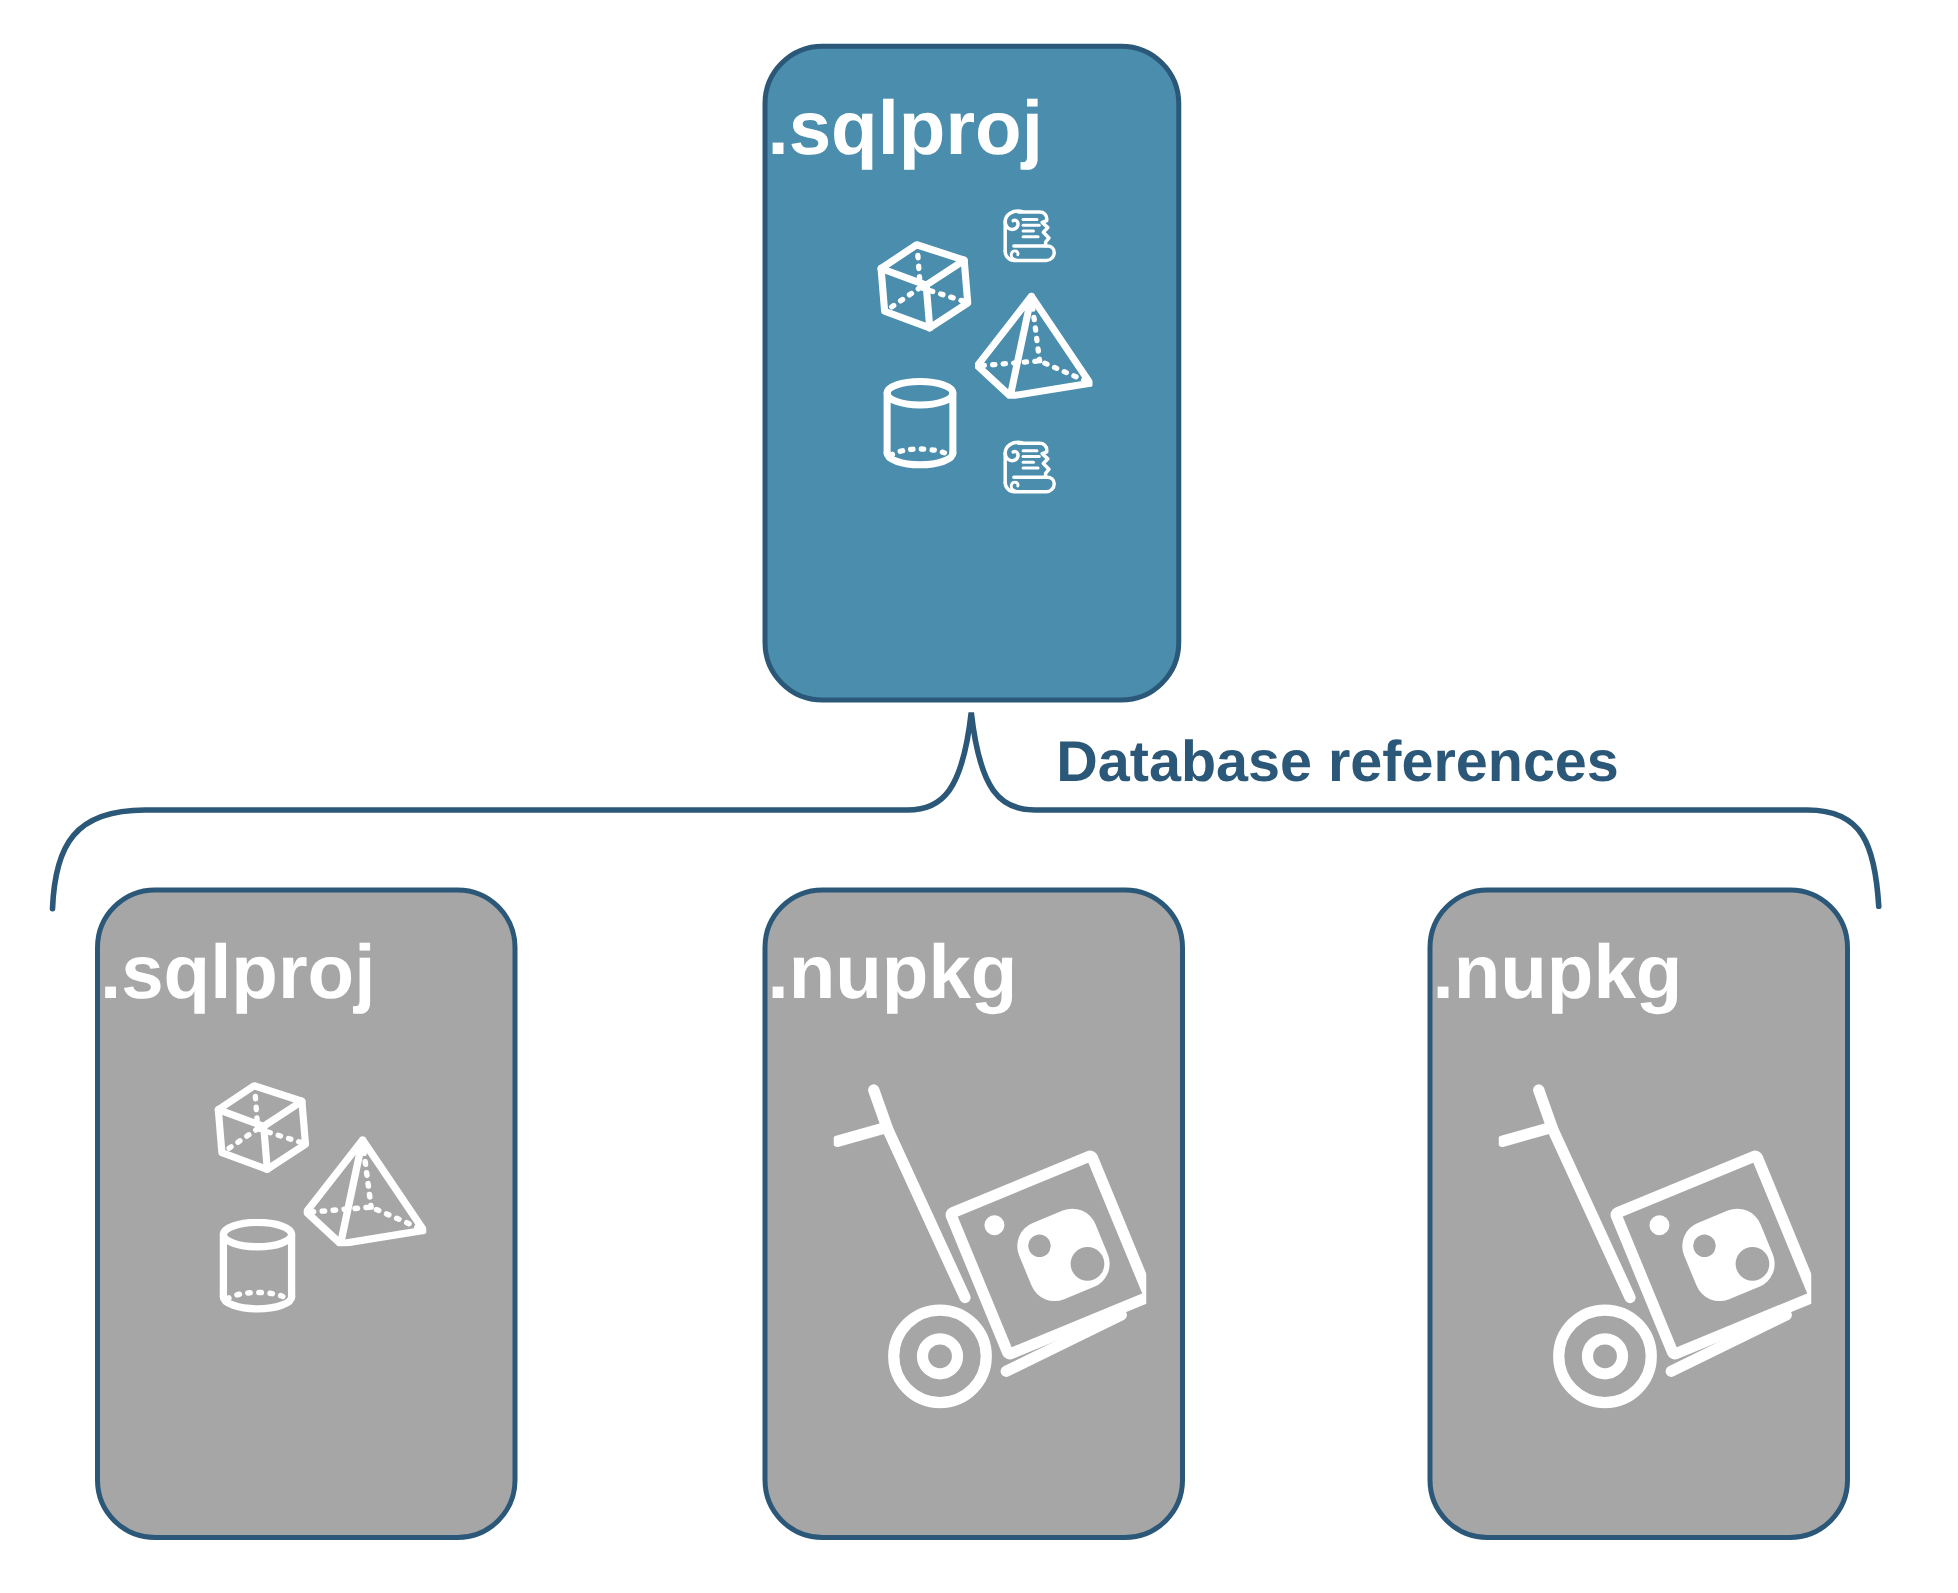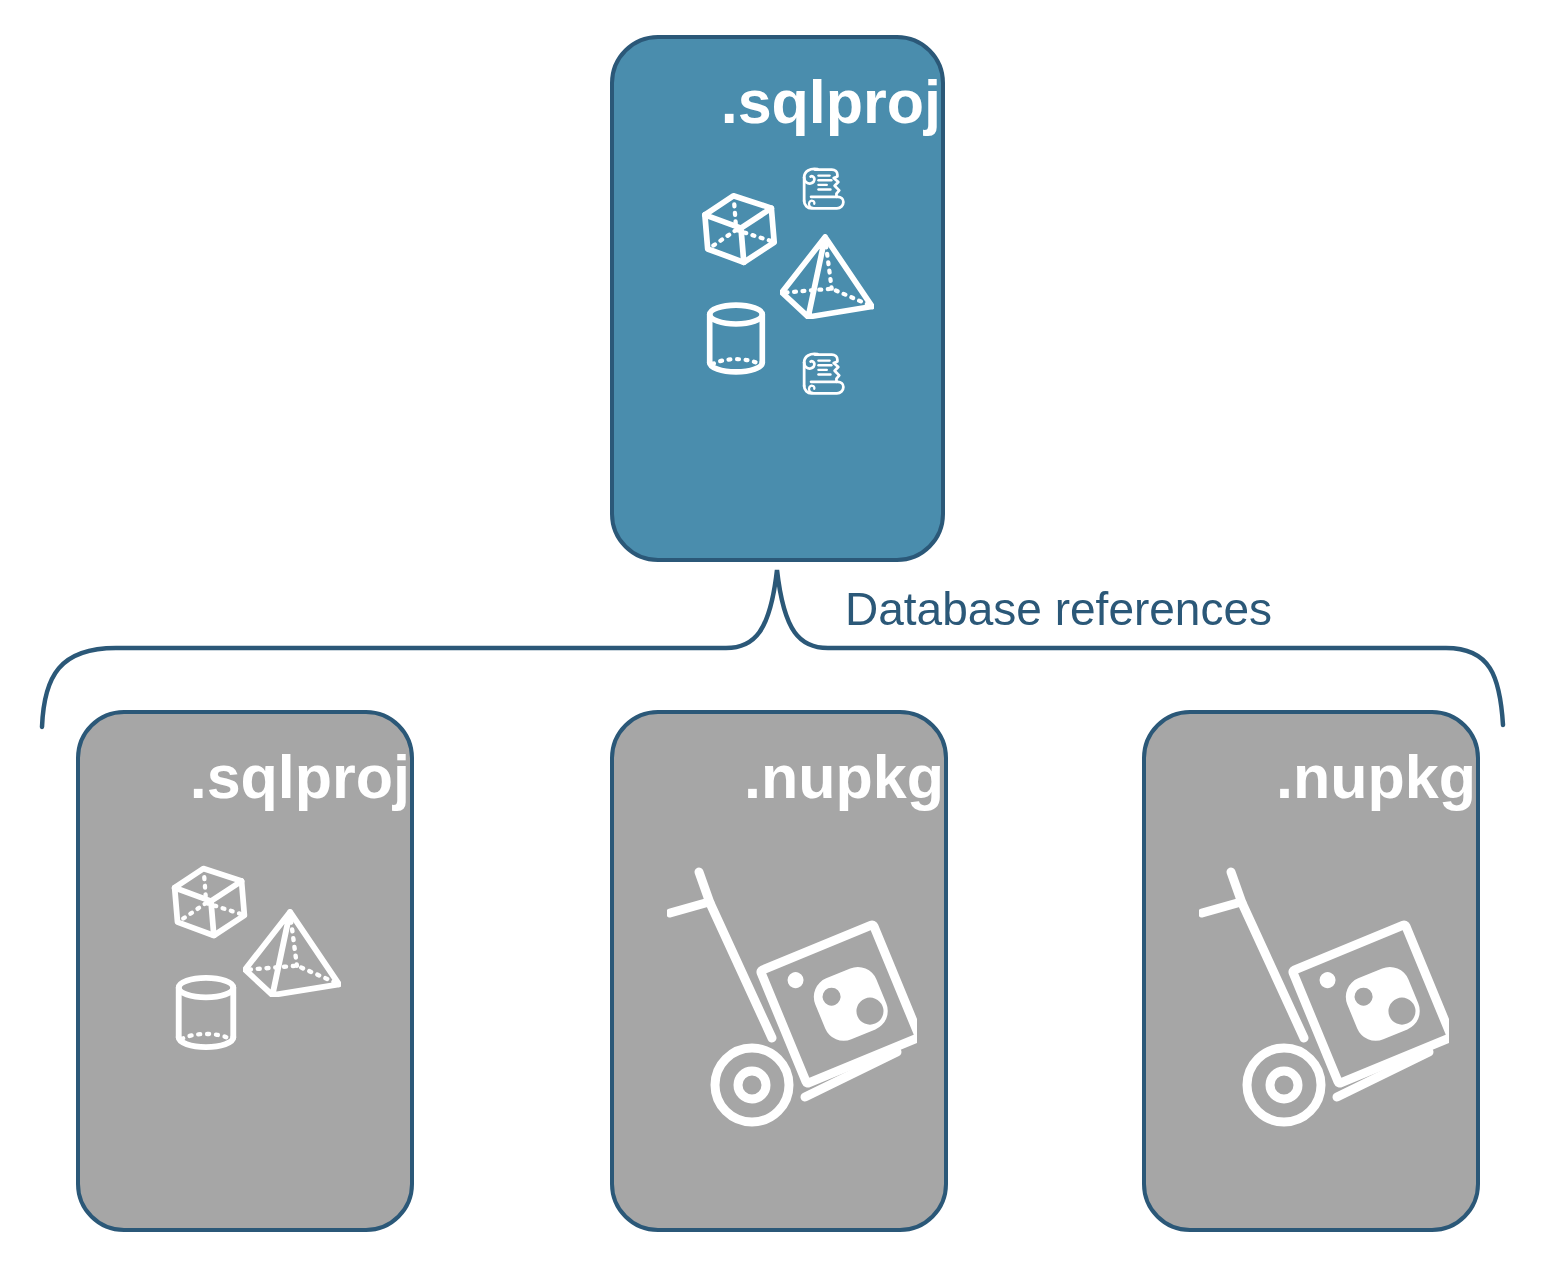--- a/index.html
+++ b/index.html
@@ -5,29 +5,29 @@
   html,body{margin:0;padding:0;background:#ffffff;}
   body{width:1566px;height:1274px;position:relative;overflow:hidden;
        font-family:"Liberation Sans",sans-serif;}
   .diagram{position:absolute;inset:0;}
   .node{position:absolute;box-sizing:border-box;border:4px solid #2B5878;border-radius:48px;}
   .node.root{left:610px;top:35px;width:335px;height:527px;background:#4A8DAD;}
   .node.child{top:710px;width:338px;height:522px;background:#A6A6A6;}
   .node.child.c1{left:76px;}
   .node.child.c2{left:610px;}
   .node.child.c3{left:1142px;}
-  .node-label{width:100%;text-align:right;margin-top:30px;
+  .node-label{width:100%;text-align:left;margin-top:30px;
               font-size:61px;font-weight:700;color:#ffffff;letter-spacing:0px;line-height:1.1;}
   .cluster{position:absolute;}
   .cluster.root-cluster{left:78px;top:123px;width:190px;height:245px;}
   .cluster.sql-cluster{left:85px;top:145px;width:180px;height:195px;}
   .cluster.nupkg-cluster{left:53px;top:141px;width:250px;height:272px;}
   .brace{position:absolute;left:28px;top:558px;width:1495px;height:180px;}
   .connector-label{position:absolute;left:845px;top:584px;
-                   font-size:46px;font-weight:400;color:#2B5878;line-height:1.1;white-space:nowrap;}
+                   font-size:46px;font-weight:700;color:#2B5878;line-height:1.1;white-space:nowrap;}
   .defs-holder{position:absolute;width:0;height:0;overflow:hidden;}
 </style>
 </head>
 <body>
 
 <svg class="defs-holder" aria-hidden="true">
   <defs>
 
     <symbol id="sym-cube" viewBox="0 0 90 80">
       <g fill="none" stroke="#fff" stroke-width="6" stroke-linejoin="round" stroke-linecap="round">

